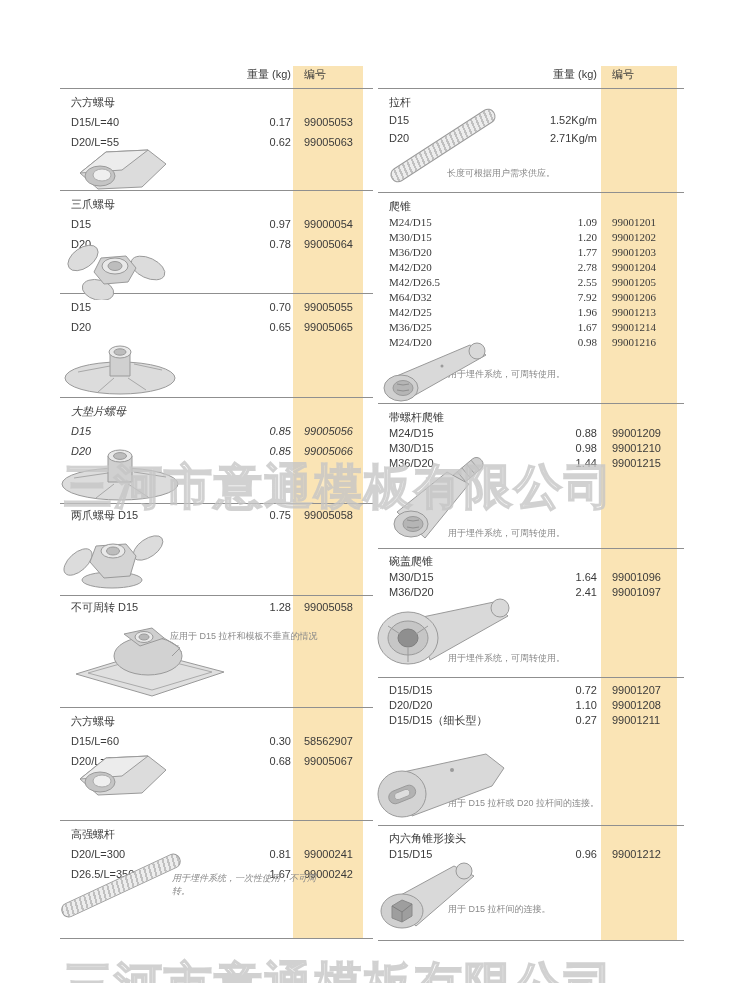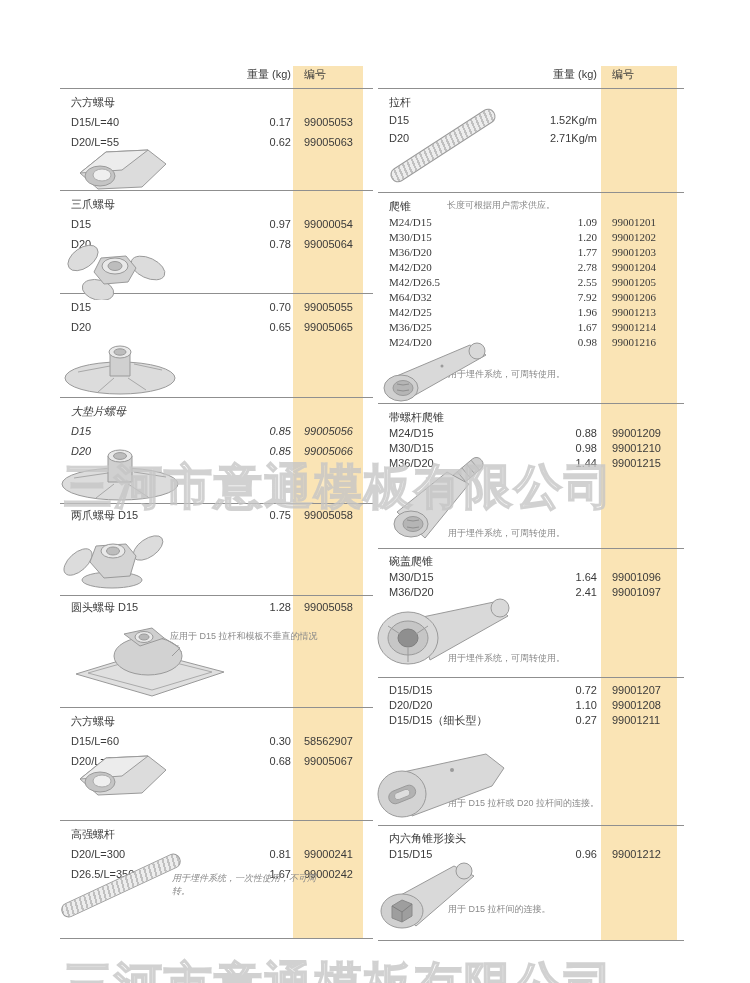--- a/index.html
+++ b/index.html
@@ -127,21 +127,21 @@
   <div class="sec" style="top:505px;">
     <div class="row">
       <span class="lbl">两爪螺母 D15</span>
       <span class="wt">0.75</span>
       <span class="code">99005058</span>
     </div>
   </div>
 
   <div class="sec" style="top:597px;">
     <div class="row">
-      <span class="lbl">圆头螺母 D15</span>
+      <span class="lbl">不可周转 D15</span>
       <span class="wt">1.28</span>
       <span class="code">99005058</span>
     </div>
   </div>
 
   <div class="sec" style="top:711px;">
     <div class="title">六方螺母</div>
     <div class="row">
       <span class="lbl">D15/L=60</span>
       <span class="wt">0.30</span>
@@ -286,21 +286,21 @@
     <div class="title">内六角锥形接头</div>
     <div class="row">
       <span class="lbl">D15/D15</span>
       <span class="wt">0.96</span>
       <span class="code">99001212</span>
     </div>
   </div>
 
   <div class="note" style="left:170px;top:630px;width:160px;">应用于 D15 拉杆和模板不垂直的情况下。</div>
   <div class="note" style="left:172px;top:872px;width:158px;font-style:italic;">用于埋件系统，一次性使用，不可周转。</div>
-  <div class="note nw" style="left:447px;top:167px;margin-top:32px;">长度可根据用户需求供应。</div>
+  <div class="note nw" style="left:447px;top:167px;">长度可根据用户需求供应。</div>
   <div class="note nw" style="left:448px;top:368px;">用于埋件系统，可周转使用。</div>
   <div class="note nw" style="left:448px;top:527px;">用于埋件系统，可周转使用。</div>
   <div class="note nw" style="left:448px;top:652px;">用于埋件系统，可周转使用。</div>
   <div class="note nw" style="left:448px;top:797px;">用于 D15 拉杆或 D20 拉杆间的连接。</div>
   <div class="note nw" style="left:448px;top:903px;">用于 D15 拉杆间的连接。</div>
 
   <svg class="img" style="left:60px;top:146px;" width="125" height="46" viewBox="0 0 125 46">
     <path d="M20 27 L46 6 L88 4 L106 18 L82 41 L38 43 Z" fill="#dcdcdc" stroke="#9a9a9a"></path>
     <path d="M20 27 L46 6 L88 4 L62 24 Z" fill="#ececec" stroke="#9a9a9a"></path>
     <ellipse cx="40" cy="30" rx="15" ry="10" fill="#c5c5c5" stroke="#9a9a9a"></ellipse>

